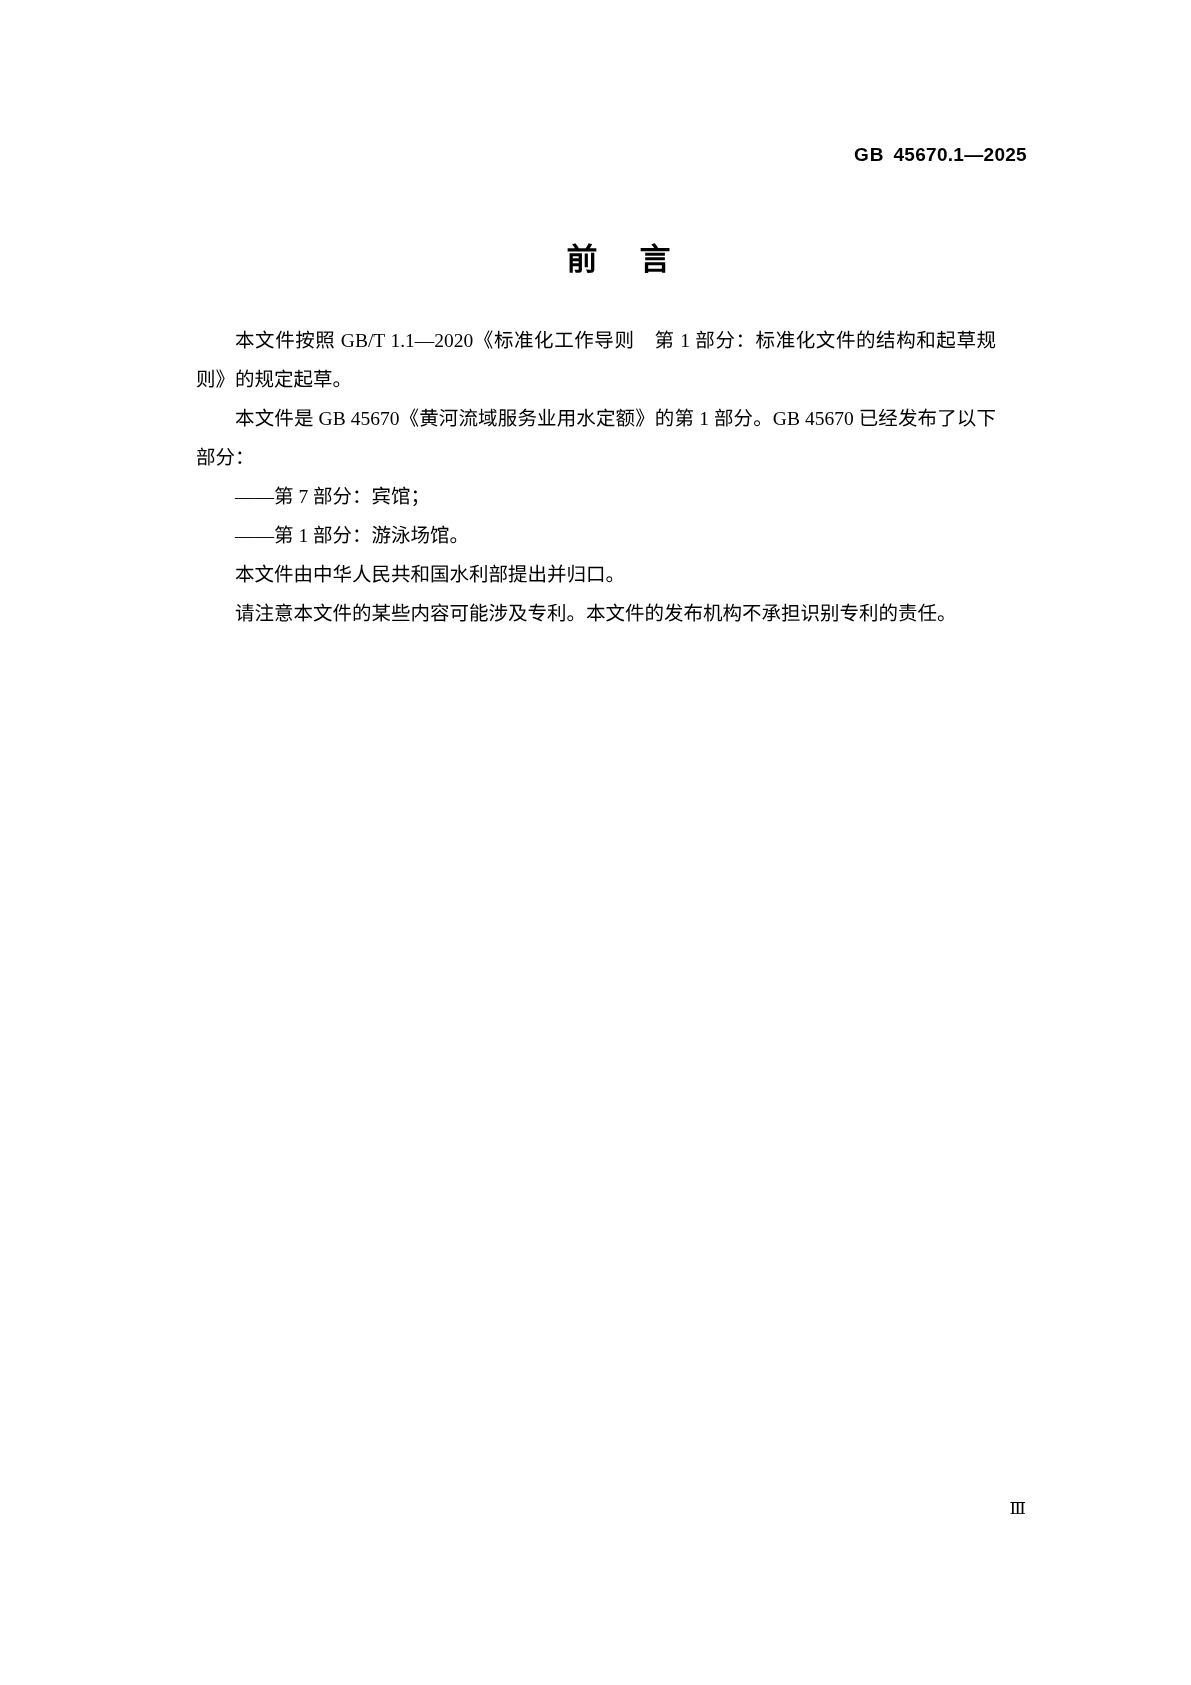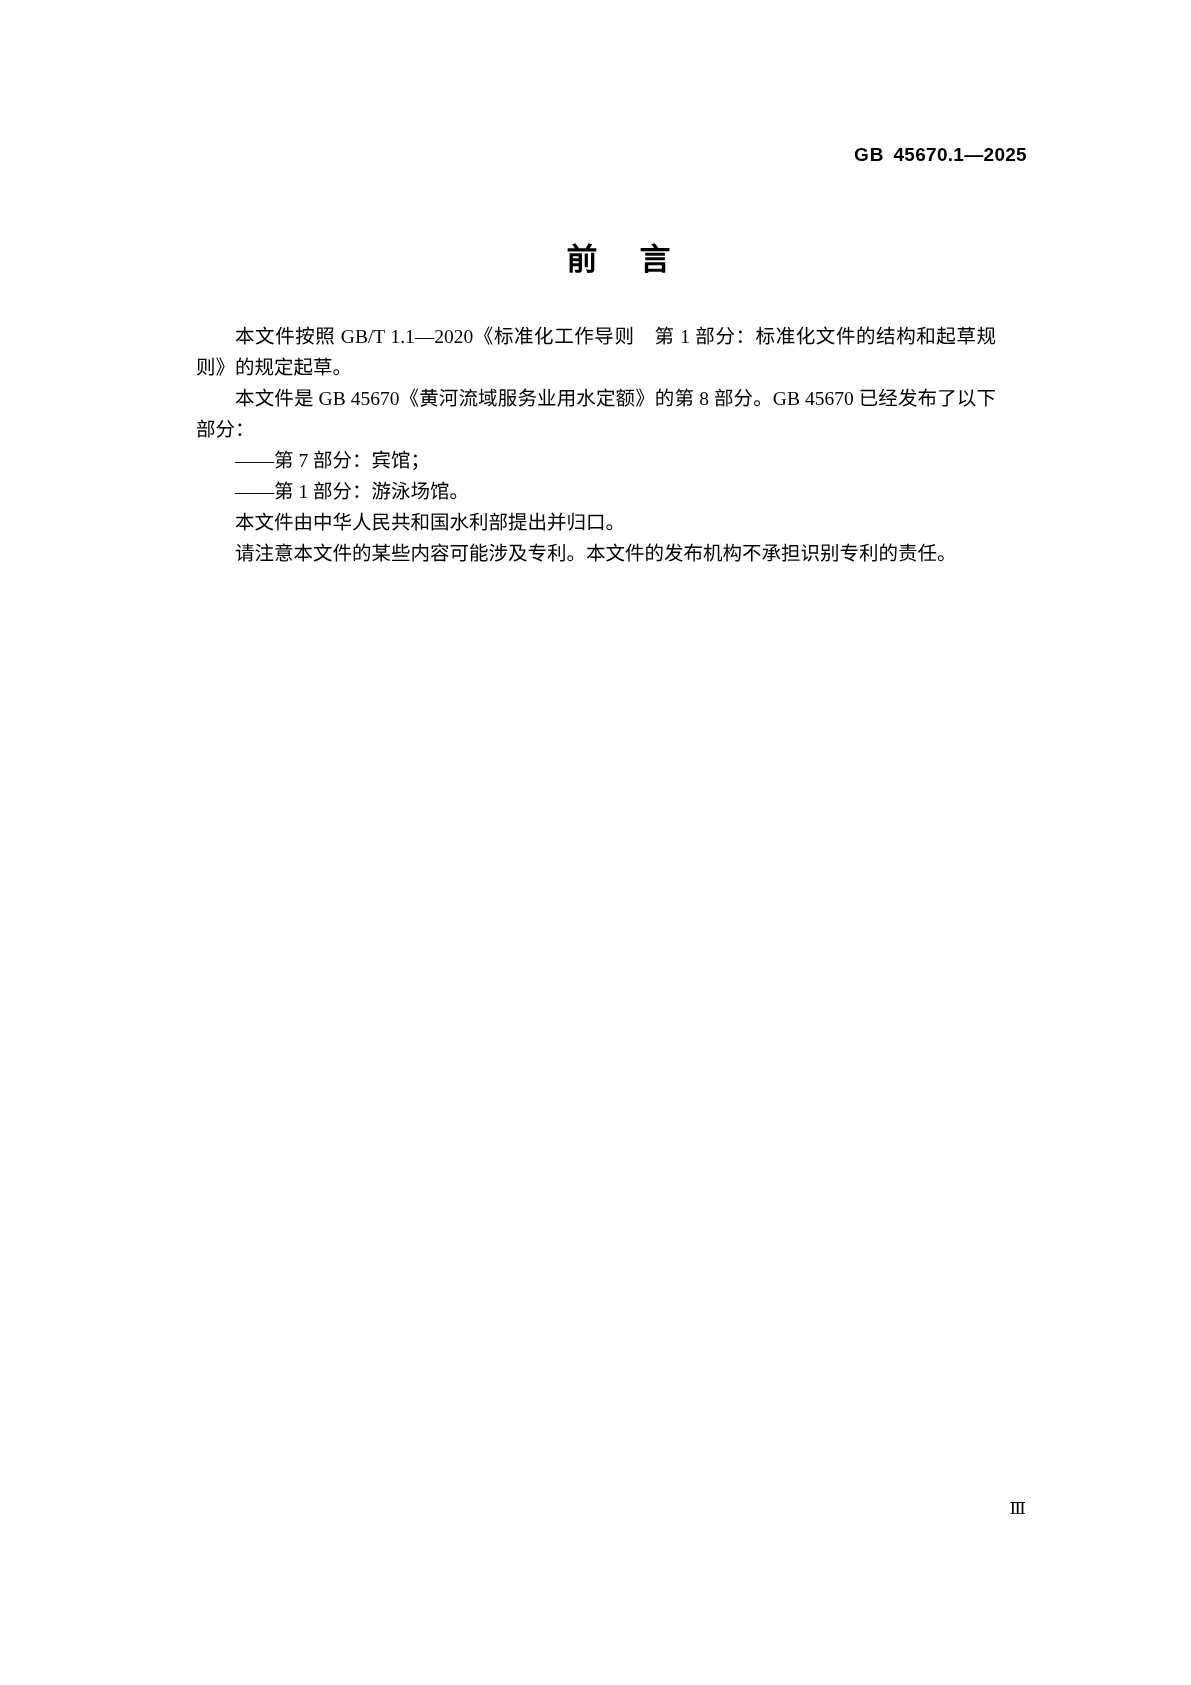--- a/index.html
+++ b/index.html
@@ -52,21 +52,21 @@
   .title .gap {
     display: inline-block;
     width: 40px;
   }
   .body-text {
     position: absolute;
     top: 305px;
     left: 196px;
     width: 800px;
     font-size: 19.5px;
-    line-height: 31px;
+    line-height: 39px;
     text-align: justify;
   }
   .para {
     margin: 0;
     text-indent: 2em;
   }
   .para-item {
     margin: 0;
     text-indent: 2em;
   }
@@ -87,21 +87,21 @@
   <div class="header">
     <span class="gb">GB</span><span class="num">45670.1—2025</span>
   </div>
 
   <div class="title">
     <span>前</span><span class="gap"></span><span>言</span>
   </div>
 
   <div class="body-text">
     <p class="para">本文件按照 GB/T 1.1—2020《标准化工作导则　第 1 部分：标准化文件的结构和起草规则》的规定起草。</p>
-    <p class="para">本文件是 GB 45670《黄河流域服务业用水定额》的第 8 部分。GB 45670 已经发布了以下部分：</p>
+    <p class="para">本文件是 GB 45670《黄河流域服务业用水定额》的第 1 部分。GB 45670 已经发布了以下部分：</p>
     <p class="para-item">——第 7 部分：宾馆；</p>
     <p class="para-item">——第 1 部分：游泳场馆。</p>
     <p class="para">本文件由中华人民共和国水利部提出并归口。</p>
     <p class="para">请注意本文件的某些内容可能涉及专利。本文件的发布机构不承担识别专利的责任。</p>
   </div>
 
   <div class="footer-page">Ⅲ</div>
 
 </div>
 

